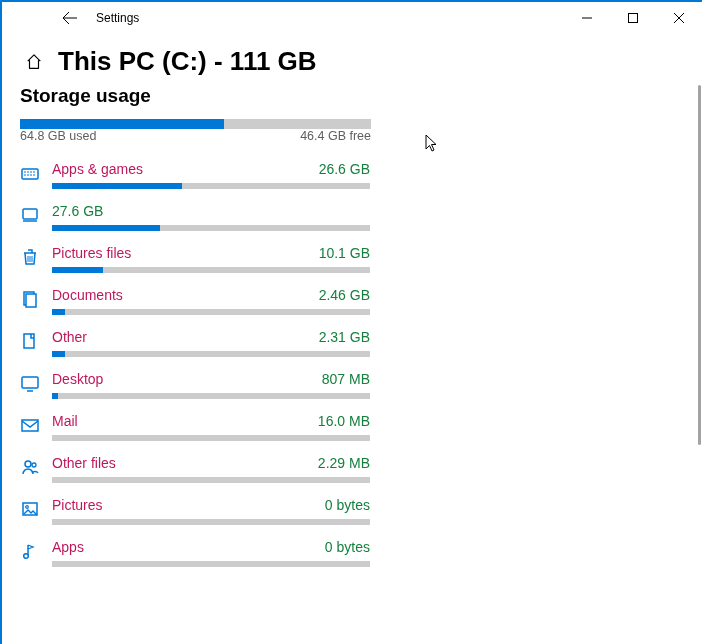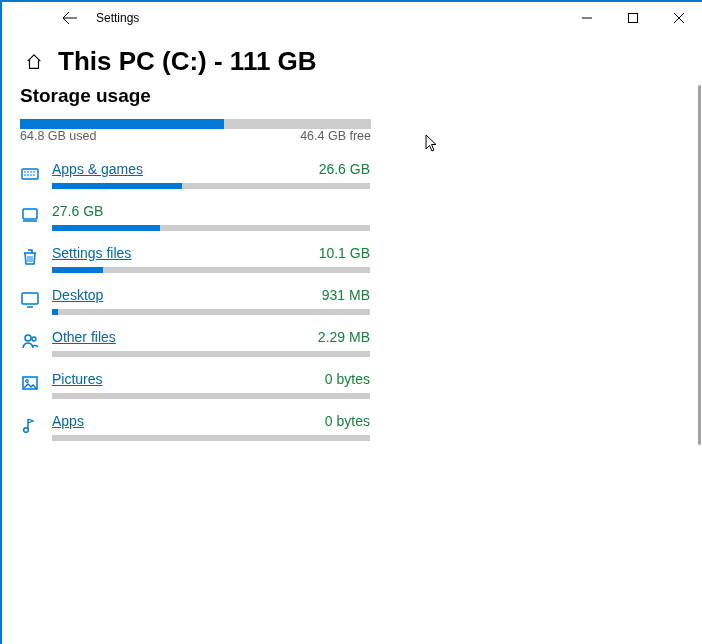--- a/index.html
+++ b/index.html
@@ -109,21 +109,21 @@
   }
   .cat-body { flex: 1; }
   .cat-head {
     display: flex;
     justify-content: space-between;
     align-items: baseline;
     width: 318px;
     font-size: 14px;
     margin-bottom: 6px;
   }
-  .cat-name { color: #0369a1; text-decoration: underline; }
+  .cat-name { color: #be185d; }
   .cat-size { color: #15803d; font-size: 14px; }
   .cat-bar {
     width: 318px;
     height: 6px;
     background: #ccc;
     position: relative;
   }
   .cat-bar .fill {
     height: 100%;
     background: #0078d7;
@@ -231,40 +231,85 @@
             </div>
           </div>
         </div>
         <div class="category">
           <div class="cat-icon"><svg width="20" height="20" viewBox="0 0 20 20">
               <path d="M5 6h10l-1 11H6z M4 6h12 M8 3h4v3" stroke="#0078d7" stroke-width="1.5" fill="none"></path>
               <path d="M8 9v6M10 9v6M12 9v6" stroke="#0078d7" stroke-width="1"></path>
             </svg></div>
           <div class="cat-body">
             <div class="cat-head">
-              <span class="cat-name">Settings files</span>
+              <span class="cat-name">Pictures files</span>
               <span class="cat-size">10.1 GB</span>
             </div>
             <div class="cat-bar">
               <div class="fill" style="width:16%"></div>
+            </div>
+          </div>
+        </div>
+        <div class="category">
+          <div class="cat-icon"><svg width="20" height="20" viewBox="0 0 20 20">
+              <rect x="4" y="3" width="10" height="13" stroke="#0078d7" stroke-width="1.5" fill="none"></rect>
+              <rect x="6" y="5" width="10" height="13" stroke="#0078d7" stroke-width="1.5" fill="#fff"></rect>
+            </svg></div>
+          <div class="cat-body">
+            <div class="cat-head">
+              <span class="cat-name">Documents</span>
+              <span class="cat-size">2.46 GB</span>
+            </div>
+            <div class="cat-bar">
+              <div class="fill" style="width:4%"></div>
+            </div>
+          </div>
+        </div>
+        <div class="category">
+          <div class="cat-icon"><svg width="20" height="20" viewBox="0 0 20 20">
+              <rect x="4" y="3" width="10" height="14" stroke="#0078d7" stroke-width="1.5" fill="none"></rect>
+              <path d="M11 3v4h3" stroke="#0078d7" stroke-width="1.5" fill="none"></path>
+            </svg></div>
+          <div class="cat-body">
+            <div class="cat-head">
+              <span class="cat-name">Other</span>
+              <span class="cat-size">2.31 GB</span>
+            </div>
+            <div class="cat-bar">
+              <div class="fill" style="width:4%"></div>
             </div>
           </div>
         </div>
         <div class="category">
           <div class="cat-icon"><svg width="20" height="20" viewBox="0 0 20 20">
               <rect x="2" y="4" width="16" height="11" rx="1" stroke="#0078d7" stroke-width="1.5" fill="none"></rect>
               <path d="M7 18h6" stroke="#0078d7" stroke-width="1.5"></path>
             </svg></div>
           <div class="cat-body">
             <div class="cat-head">
               <span class="cat-name">Desktop</span>
-              <span class="cat-size">931 MB</span>
+              <span class="cat-size">807 MB</span>
             </div>
             <div class="cat-bar">
               <div class="fill" style="width:2%"></div>
+            </div>
+          </div>
+        </div>
+        <div class="category">
+          <div class="cat-icon"><svg width="20" height="20" viewBox="0 0 20 20">
+              <rect x="2" y="5" width="16" height="11" stroke="#0078d7" stroke-width="1.5" fill="none"></rect>
+              <path d="M2 6l8 6 8-6" stroke="#0078d7" stroke-width="1.5" fill="none"></path>
+            </svg></div>
+          <div class="cat-body">
+            <div class="cat-head">
+              <span class="cat-name">Mail</span>
+              <span class="cat-size">16.0 MB</span>
+            </div>
+            <div class="cat-bar">
+              <div class="fill" style="width:0%"></div>
             </div>
           </div>
         </div>
         <div class="category">
           <div class="cat-icon"><svg width="20" height="20" viewBox="0 0 20 20">
               <circle cx="8" cy="7" r="3" stroke="#0078d7" stroke-width="1.5" fill="none"></circle>
               <path d="M3 17c0-3 2.5-5 5-5s5 2 5 5" stroke="#0078d7" stroke-width="1.5" fill="none"></path>
               <circle cx="14" cy="8" r="2" stroke="#0078d7" stroke-width="1.3" fill="none"></circle>
               <path d="M12 16c1-2 5-2 6 0" stroke="#0078d7" stroke-width="1.3" fill="none"></path>
             </svg></div>

